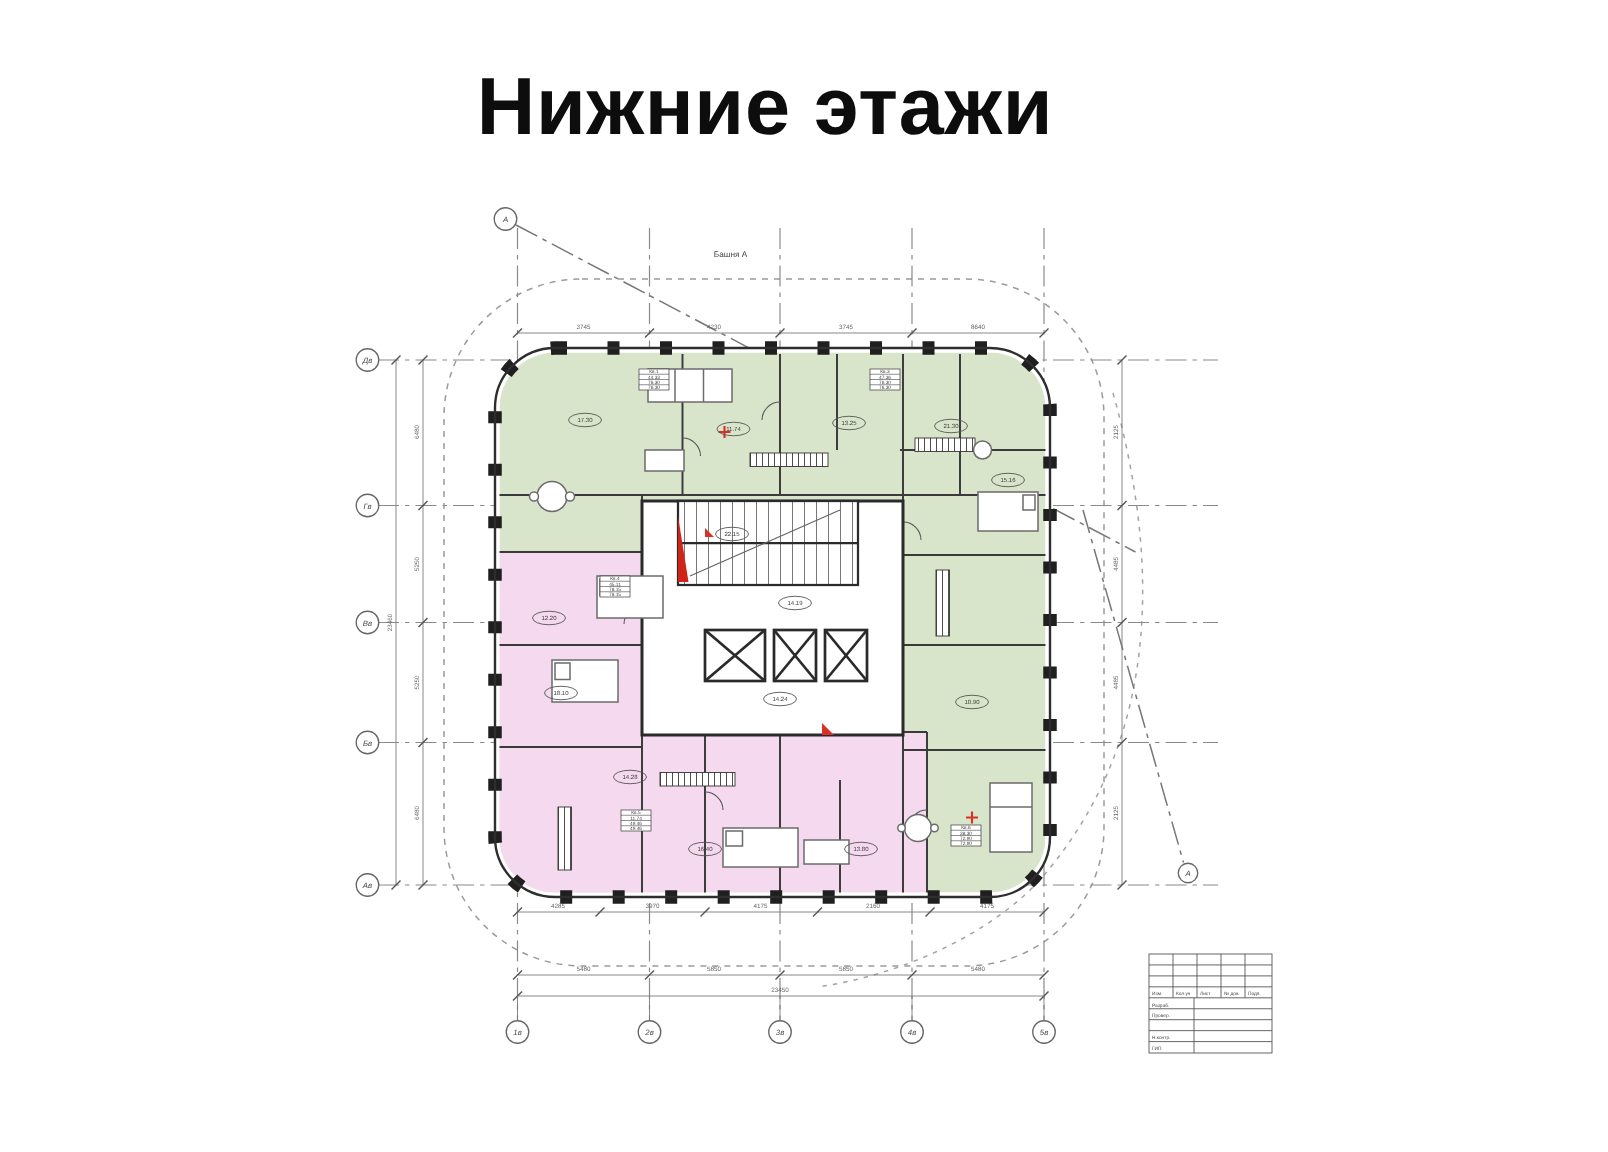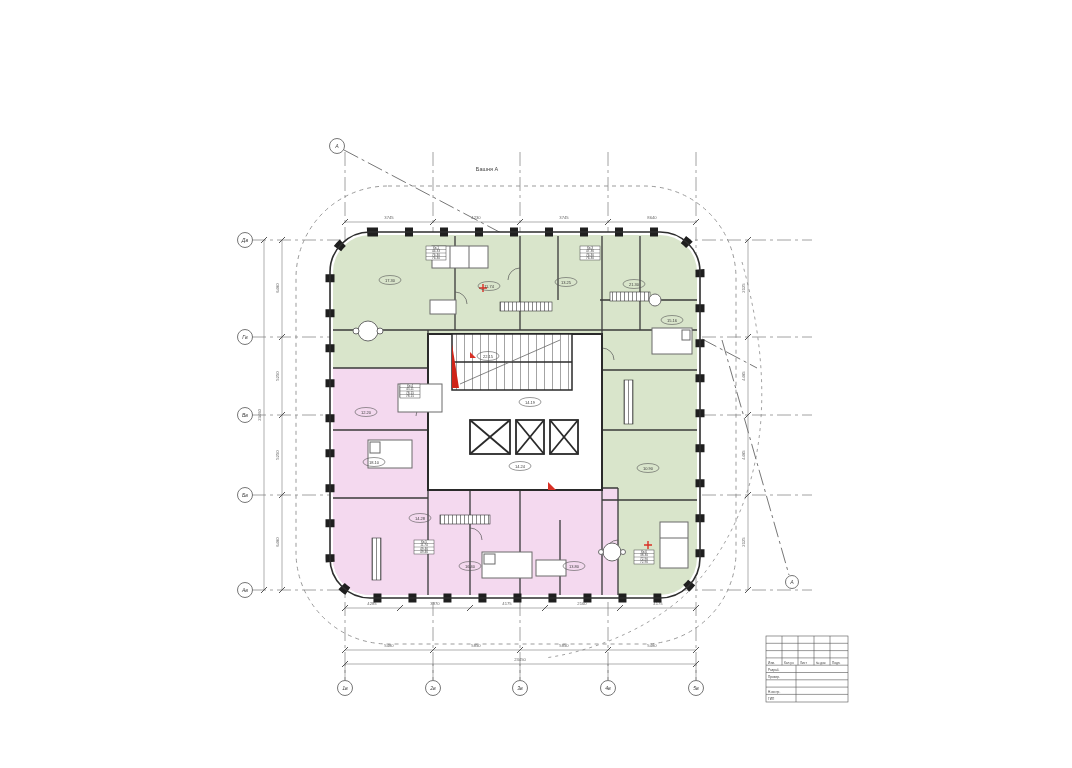--- a/index.html
+++ b/index.html
@@ -14,20 +14,21 @@
   text{fill:#555;}
   .dim{font-size:4.2px;fill:#666;}
   .tiny{font-size:3.2px;fill:#444;}
   .oval-label{font-size:4px;fill:#3c3c3c;}
   .bubble-label{font-size:5.2px;fill:#444;font-style:italic;}
 </style>
 </head>
 <body>
 
 <div id="slide">
+  <h1 id="page-title">Нижние этажи</h1>
 
   <svg width="1072" height="768" viewBox="0 0 1072 768">
     <defs>
       <clipPath id="bclip">
           <rect x="333" y="235" width="364" height="360" rx="37"></rect>
         </clipPath>
       <pattern id="stairPat" width="8" height="8" patternUnits="userSpaceOnUse">
         <rect width="8" height="8" fill="#ffffff"></rect>
           <line x1="0" y1="0" x2="0" y2="8" stroke="#4a4a4a" stroke-width="1"></line>
       </pattern>

